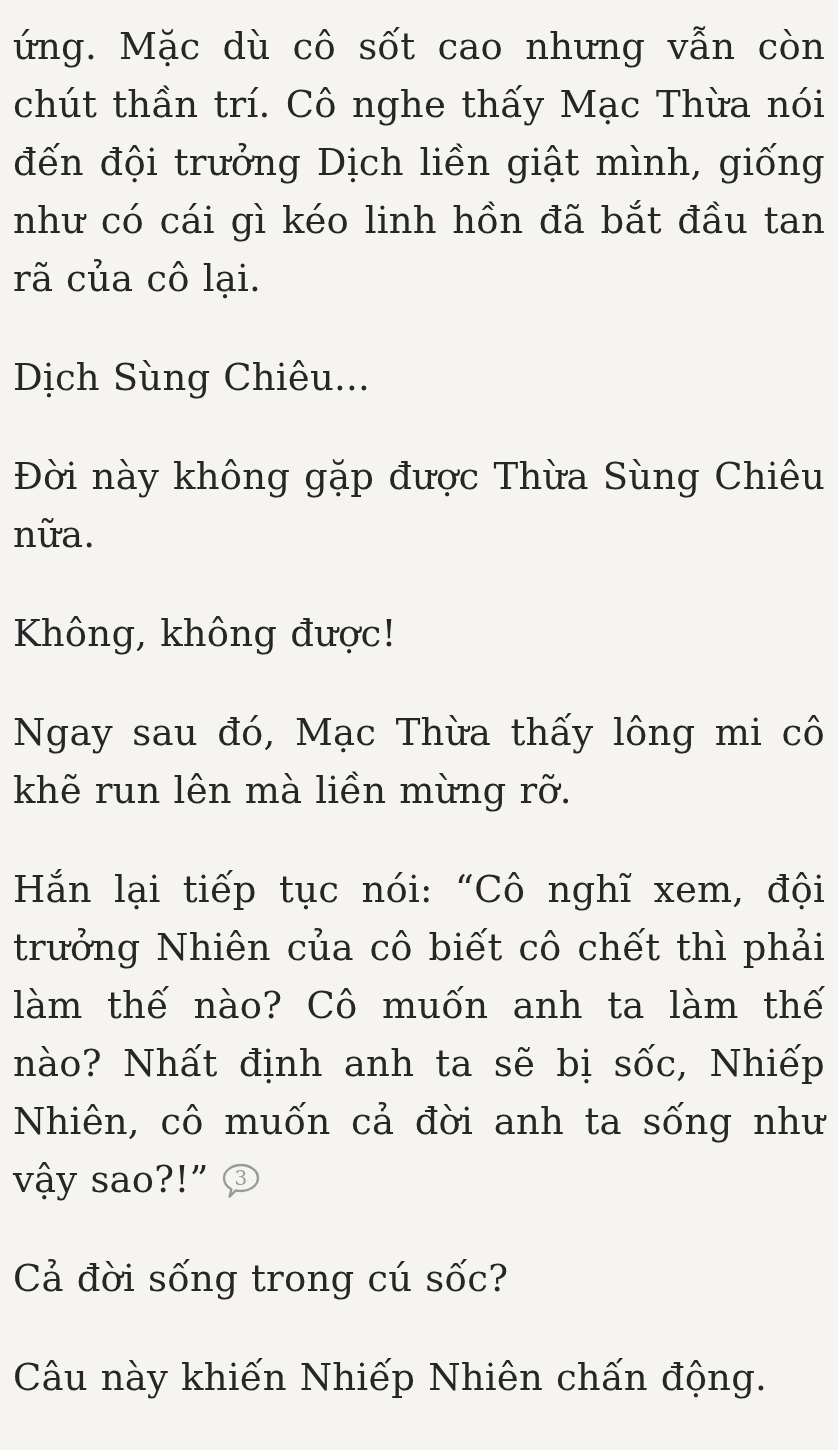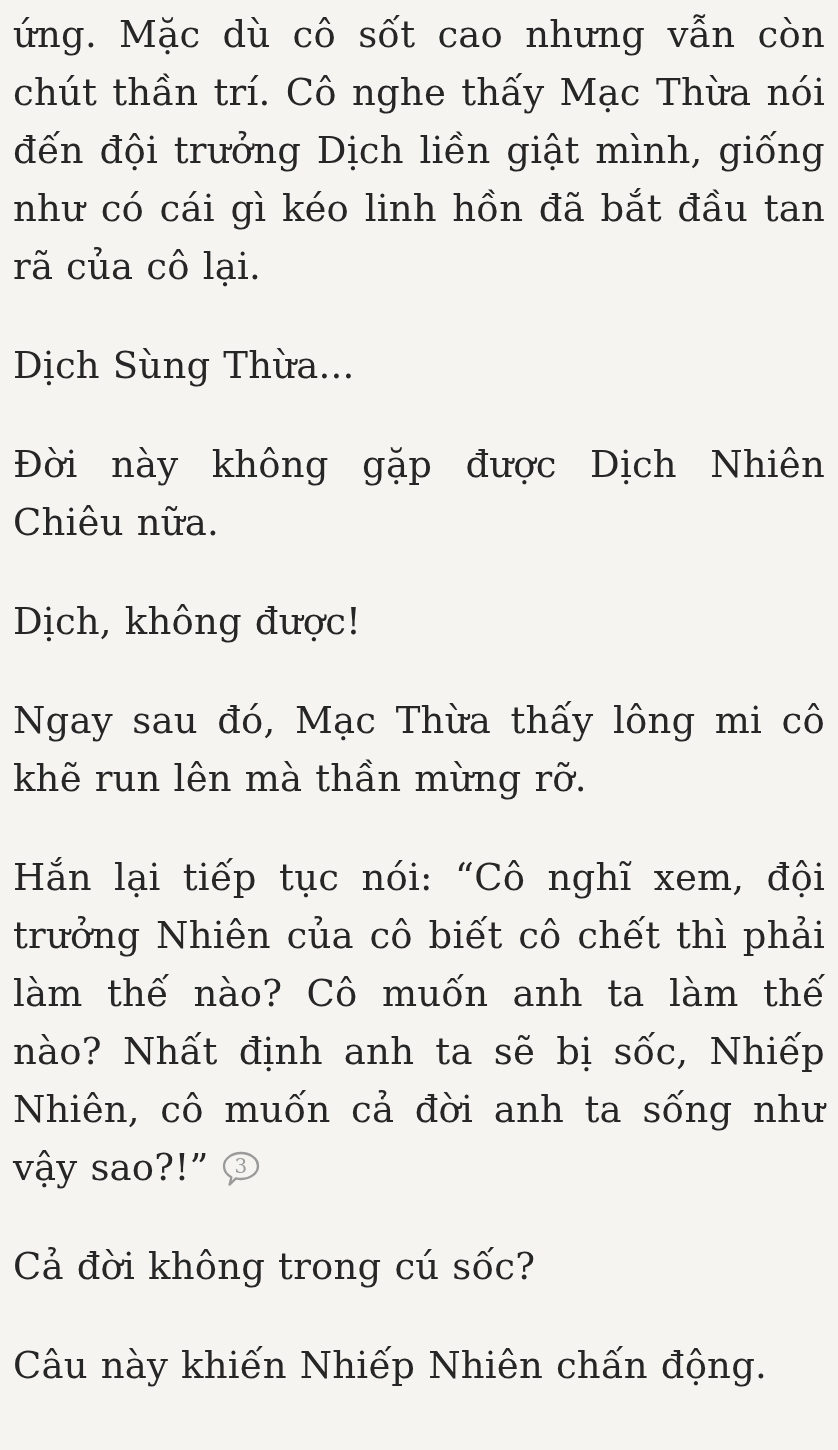--- a/index.html
+++ b/index.html
@@ -13,21 +13,21 @@
     overflow: hidden;
     font-family: "DejaVu Serif", "Liberation Serif", serif;
   }
   .page {
     box-sizing: border-box;
     width: 838px;
     padding: 2px 13px 0 13px;
     color: #262626;
   }
   .para {
-    margin: 4px 0 41px 0;
+    margin: 16px 0 41px 0;
     font-size: 37px;
     line-height: 58px;
     text-align: justify;
     text-justify: inter-word;
     letter-spacing: 0.2px;
     word-spacing: 1px;
   }
   .para:last-child {
     margin-bottom: 0;
   }
@@ -42,31 +42,31 @@
     font-family: "DejaVu Serif", "Liberation Serif", serif;
   }
 </style>
 </head>
 <body>
 
 <main class="page">
 
   <p class="para">ứng. Mặc dù cô sốt cao nhưng vẫn còn chút thần trí. Cô nghe thấy Mạc Thừa nói đến đội trưởng Dịch liền giật mình, giống như có cái gì kéo linh hồn đã bắt đầu tan rã của cô lại.</p>
 
-  <p class="para">Dịch Sùng Thừa...</p>
+  <p class="para">Dịch Sùng Chiêu...</p>
 
-  <p class="para">Đời này không gặp được Dịch Nhiên Chiêu nữa.</p>
+  <p class="para">Đời này không gặp được Thừa Sùng Chiêu nữa.</p>
 
-  <p class="para">Dịch, không được!</p>
+  <p class="para">Không, không được!</p>
 
-  <p class="para">Ngay sau đó, Mạc Thừa thấy lông mi cô khẽ run lên mà thần mừng rỡ.</p>
+  <p class="para">Ngay sau đó, Mạc Thừa thấy lông mi cô khẽ run lên mà liền mừng rỡ.</p>
 
   <p class="para"><span>Hắn lại tiếp tục nói: “Cô nghĩ xem, đội trưởng Nhiên của cô biết cô chết thì phải làm thế nào? Cô muốn anh ta làm thế nào? Nhất định anh ta sẽ bị sốc, Nhiếp Nhiên, cô muốn cả đời anh ta sống như vậy sao?!”</span><span class="comment-badge"><svg width="40" height="38" viewBox="0 0 40 38">
         <path d="M20 3 C29.4 3 37 8.8 37 16 C37 23.2 29.4 29 20 29 C18.2 29 16.5 28.8 14.9 28.4 L8.6 34.6 L10.4 27.2 C6 24.8 3 20.7 3 16 C3 8.8 10.6 3 20 3 Z" fill="none" stroke="#9a9a9a" stroke-width="2.3" stroke-linejoin="round"></path>
         <text x="20" y="23" text-anchor="middle" font-size="20" fill="#9a9a9a">3</text>
       </svg></span></p>
 
-  <p class="para">Cả đời không trong cú sốc?</p>
+  <p class="para">Cả đời sống trong cú sốc?</p>
 
 
   <p class="para">Câu này khiến Nhiếp Nhiên chấn động.</p>
 
 </main>
 
 </body></html>

